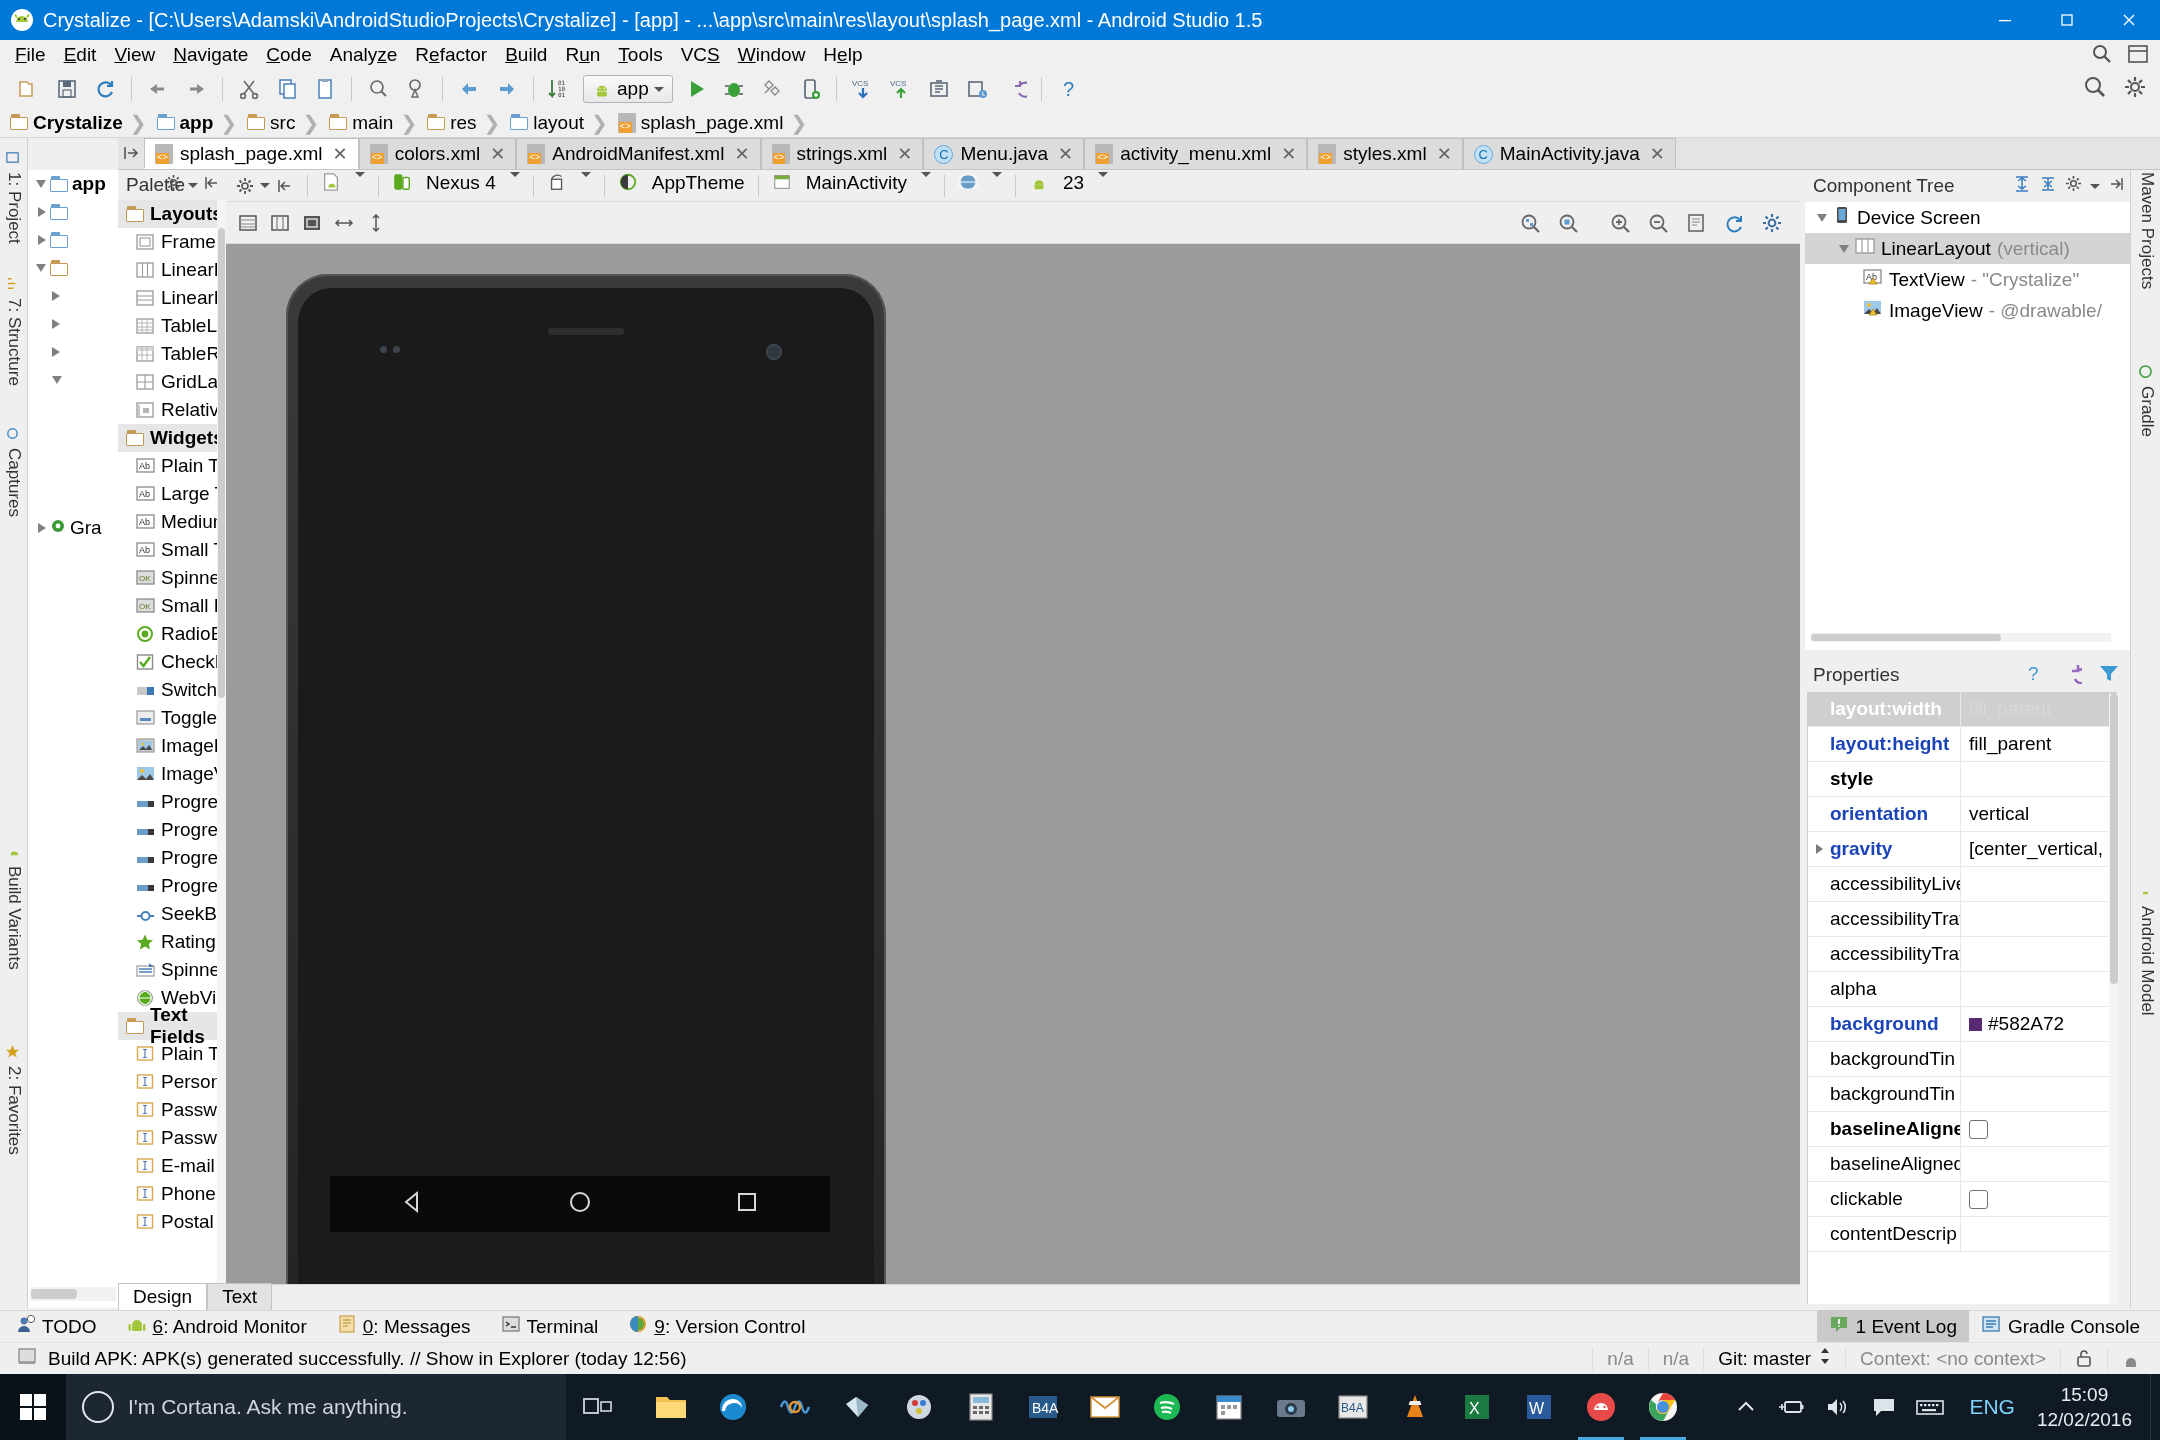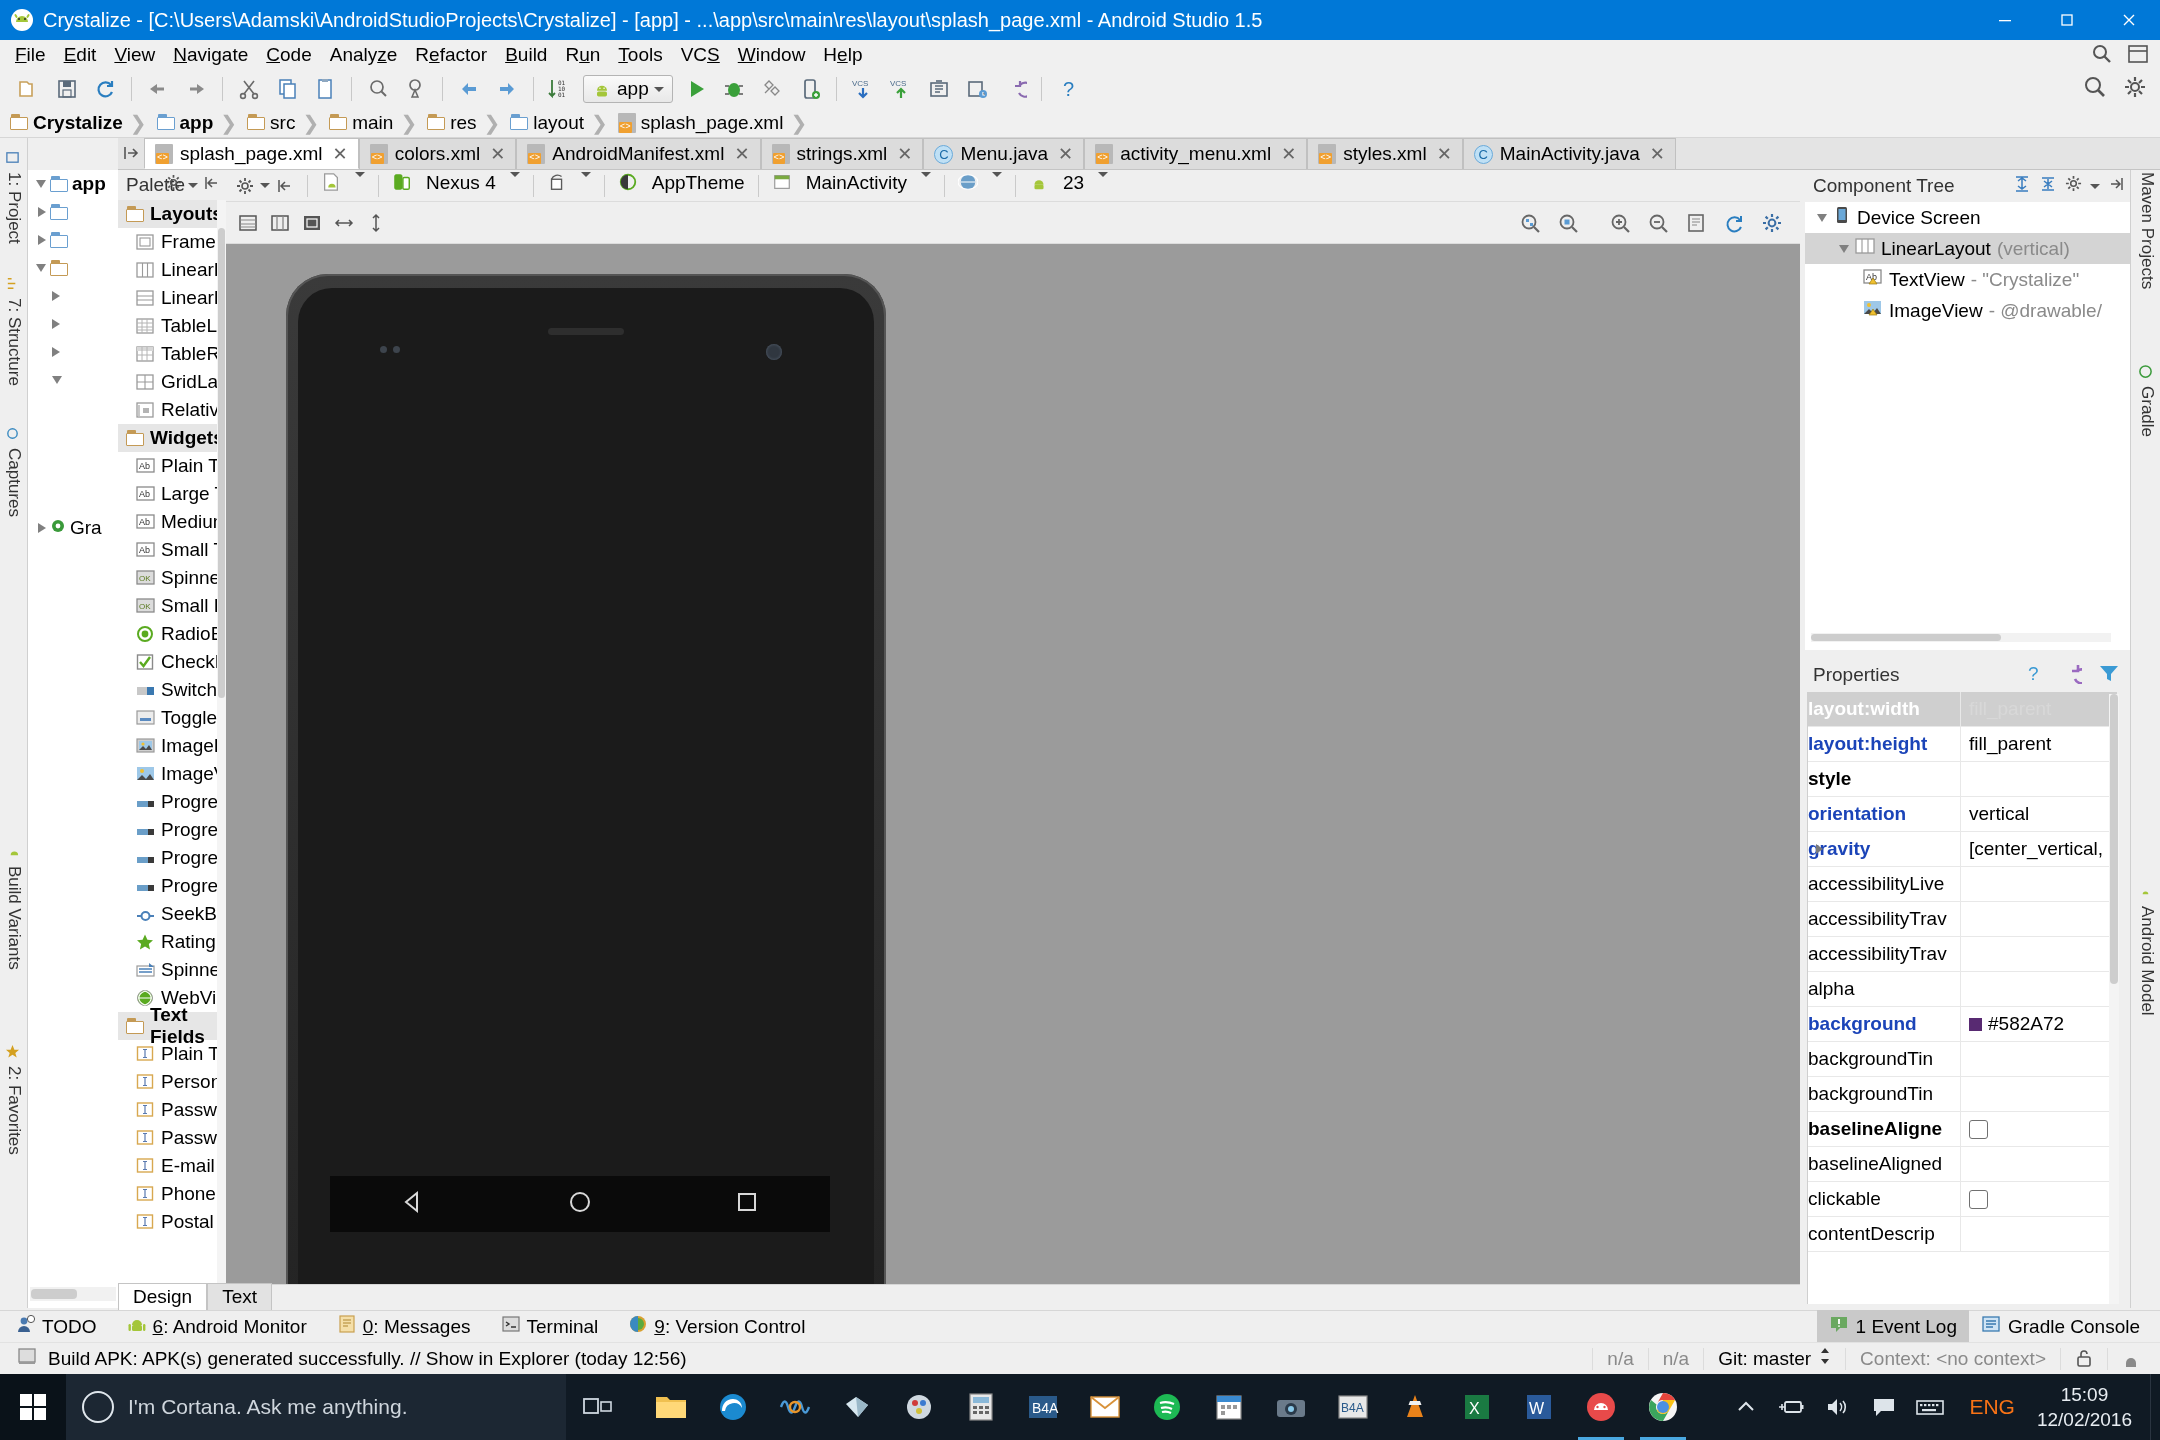--- a/index.html
+++ b/index.html
@@ -286,21 +286,21 @@
   .props-body {
     position: absolute; left: 2px; top: 34px; width: 310px; height: 612px;
     background: #fff; overflow: hidden; border-left: 1px solid #cfcfcf;
   }
   .pr-row {
     display: flex; height: 35px; align-items: center;
     border-bottom: 1px solid #e8e8e8; font-size: 19px;
   }
   .pr-row.sel { background: #cfcfcf; }
   .pr-name {
-    width: 152px; overflow: hidden; white-space: nowrap;
+    width: 152px; padding-left: 22px; overflow: hidden; white-space: nowrap;
     flex: 0 0 auto;
   }
   .pr-name.bold { font-weight: bold; color: #1b44b8; }
   .pr-name.bold-dark { font-weight: bold; color: #000; }
   .pr-name.white { color: #fff; }
   .pr-val { flex: 1; padding-left: 8px; overflow: hidden; white-space: nowrap; border-left: 1px solid #e8e8e8; display: flex; align-items: center; gap: 6px; height: 100%; }
   .pr-val.dim { color: #d8d8d8; }
   .swatch { width: 13px; height: 13px; background: #582A72; display: inline-block; flex:0 0 auto;}
   .cbox { width: 19px; height: 19px; border: 1.5px solid #707070; border-radius: 3px; background: #fff; }
   .pr-expand { width: 0; height: 0; border-top: 5px solid transparent; border-bottom: 5px solid transparent; border-left: 7px solid #7a7a7a; position: absolute; left: 8px; }
@@ -369,21 +369,21 @@
     width: 62px; height: 66px; display: flex; align-items: center; justify-content: center;
     position: relative;
   }
   .tb-app.active::after {
     content:''; position:absolute; left:8px; right:8px; bottom:0; height:3px; background:#4aa8e0;
   }
   .tray {
     position: absolute; right: 0; height: 66px; display: flex; align-items: center; gap: 0;
   }
   .tray-ico { width: 46px; height: 66px; display: flex; align-items: center; justify-content: center; color: #e4e9ee; }
-  .tray-lang { color: #f97316; font-size: 21px; padding: 0 16px; }
+  .tray-lang { color: #7dd3fc; font-size: 21px; padding: 0 16px; }
   .tray-clock {
     color: #e8edf2; font-size: 19px; line-height: 25px; text-align: center;
     padding: 0 18px 0 6px;
   }
   .tray-edge { width: 10px; height: 66px; border-left: 1px solid #2a3440; }
 </style>
 </head>
 <body>
 
 <div class="app">

